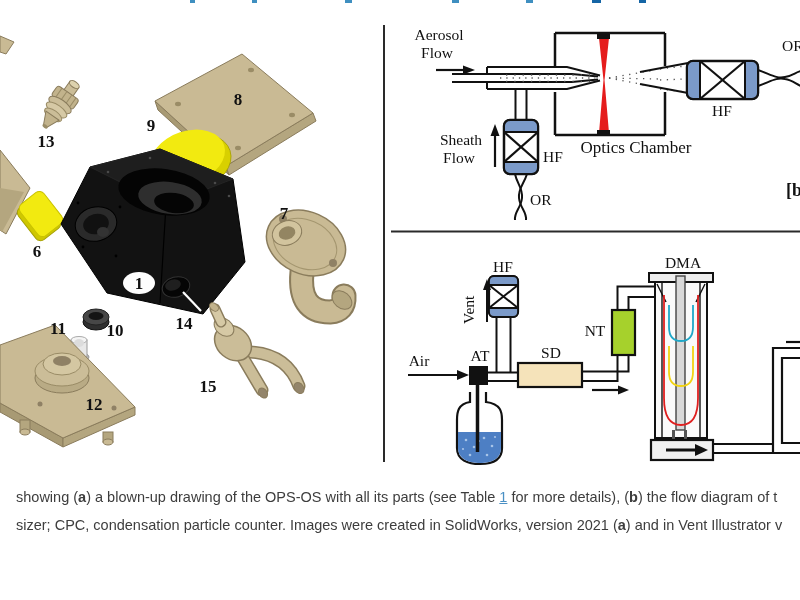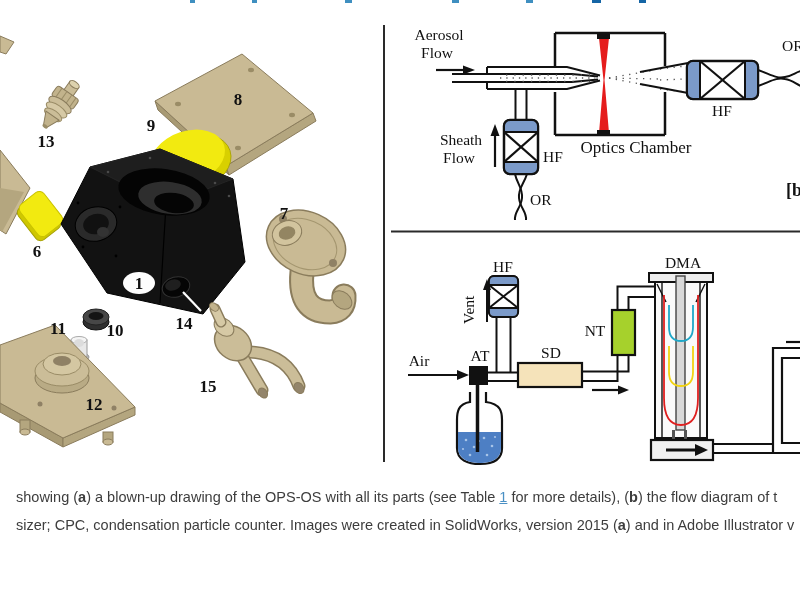--- a/index.html
+++ b/index.html
@@ -358,16 +358,16 @@
       <g stroke="#111" stroke-width="2.2" fill="none">
         <path d="M786,342 L800,342"></path>
         <path d="M800,348 L773,348 L773,453 L800,453"></path>
         <path d="M800,358 L782,358 L782,443 L800,443"></path>
       </g>
     </g>
   </svg>
 
   <div class="caption">
     <div class="cap-line"><span>showing (</span><span class="b">a</span><span>) a blown-up drawing of the OPS-OS with all its parts (see Table </span><a class="link">1</a><span> for more details), (</span><span class="b">b</span><span>) the flow diagram of t</span></div>
-    <div class="cap-line"><span>sizer; CPC, condensation particle counter. Images were created in SolidWorks, version 2015 (</span><span class="b">a</span><span>) and in Adobe Illustrator v</span></div>
+    <div class="cap-line"><span>sizer; CPC, condensation particle counter. Images were created in SolidWorks, version 2021 (</span><span class="b">a</span><span>) and in Vent Illustrator v</span></div>
   </div>
 
 </div>
 
 </body></html>

